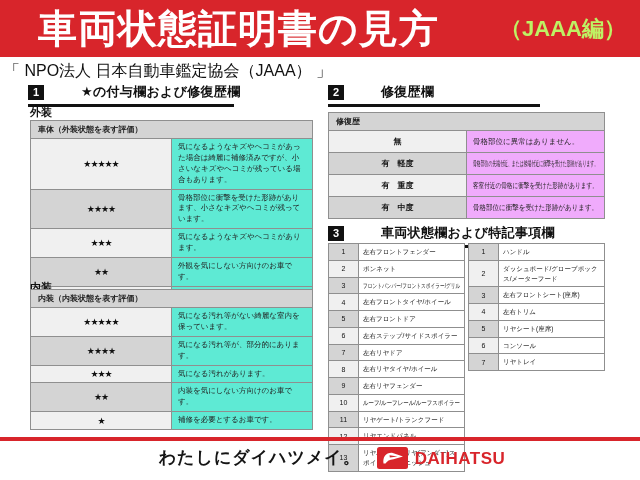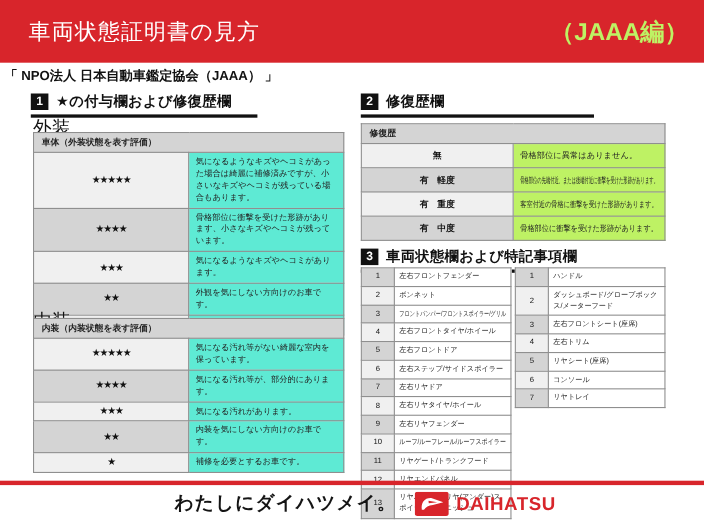--- a/index.html
+++ b/index.html
@@ -9,55 +9,55 @@
     --alt_gray:#f0f0f0;
   }
   *{margin:0;padding:0;box-sizing:border-box;}
   html,body{background:#ffffff;}
   body{font-family:"Liberation Sans","DejaVu Sans",sans-serif;color:var(--ink);}
   .page{position:relative;width:640px;height:480px;background:#fff;overflow:hidden;}
 
   
   .topbar{position:absolute;left:0;top:0;width:640px;height:57px;background:var(--accent_red);
           display:flex;align-items:center;justify-content:space-between;padding:0 14px 0 26px;}
-  .topbar .ttl{color:#fff;font-weight:normal;font-size:20px;letter-spacing:1px;}
+  .topbar .ttl{color:#fff;font-weight:bold;font-size:39px;letter-spacing:1px;margin-left:12px;}
   .topbar .ed{color:#bef264;font-weight:bold;font-size:22px;letter-spacing:0;}
 
-  .subtitle{position:absolute;left:4px;top:61px;font-size:12px;font-weight:700;color:#111;}
+  .subtitle{position:absolute;left:4px;top:61px;font-size:16px;font-weight:400;color:#111;}
 
   
   .sec-head{position:absolute;display:flex;align-items:center;gap:7px;
             border-bottom:3px solid #111;padding-bottom:3px;}
   .sec-num{flex:0 0 auto;width:16px;height:15px;background:#111;color:#fff;
            font-size:11px;font-weight:bold;display:flex;align-items:center;justify-content:center;}
-  .sec-title{font-weight:bold;font-size:13px;color:#111;letter-spacing:.3px;white-space:nowrap;}
+  .sec-title{font-weight:bold;font-size:13px;color:#111;letter-spacing:.3px;white-space:nowrap;margin-left:30px;}
   #h1{left:28px;top:83px;width:206px;}
   #h2{left:328px;top:83px;width:212px;}
   #h3{left:328px;top:224px;width:209px;}
 
-  .grp-label{position:absolute;font-size:17px;font-weight:normal;color:#111;}
+  .grp-label{position:absolute;font-size:11px;font-weight:bold;color:#111;}
 
   table.tbl{position:absolute;border-collapse:collapse;background:#fff;table-layout:fixed;}
   table.tbl td{border:1px solid #8f8f8f;vertical-align:middle;}
   table.tbl{border:1px solid #5a5a5a;}
   td.th{background:var(--hdr_gray);font-weight:bold;font-size:8px;padding:3px 7px;color:#222;}
 
   
   .star-table{width:283px;}
   .star-table td.star{width:57px;text-align:center;font-size:9px;letter-spacing:-1px;padding:2px 0;color:#111;}
   .star-table td.desc{font-size:7.5px;line-height:1.45;padding:3px 6px;color:#222;background:#5eead4;}
   .star-table tr:nth-child(odd) td.star{background:var(--hdr_gray);}
   .star-table tr:nth-child(even) td.star{background:var(--alt_gray);}
   #ext-table{left:30px;top:120px;}
   #int-table{left:30px;top:289px;}
 
   
   #rep-table{left:328px;top:112px;width:277px;}
   #rep-table td.lbl{width:55px;text-align:center;font-size:8px;font-weight:600;padding:5px 2px;color:#111;}
-  #rep-table td.desc{font-size:7.5px;padding:5px 6px;color:#222;background:#bef264;}
+  #rep-table td.desc{font-size:7.5px;padding:5px 6px;color:#222;background:#f0abfc;}
   #rep-table tr:nth-child(odd) td.lbl{background:var(--hdr_gray);}
   #rep-table tr:nth-child(even) td.lbl{background:var(--alt_gray);}
 
   
   .part-table td.num{width:30px;text-align:center;font-size:7px;padding:3px 1px;color:#111;}
   .part-table td.name{font-size:6.5px;line-height:1.5;padding:3px 4px;color:#222;background:#fff;}
   .part-table tr:nth-child(odd) td.num{background:var(--hdr_gray);}
   .part-table tr:nth-child(even) td.num{background:var(--alt_gray);}
   #parts-left{left:328px;top:243px;width:137px;}
   #parts-right{left:468px;top:243px;width:137px;}

